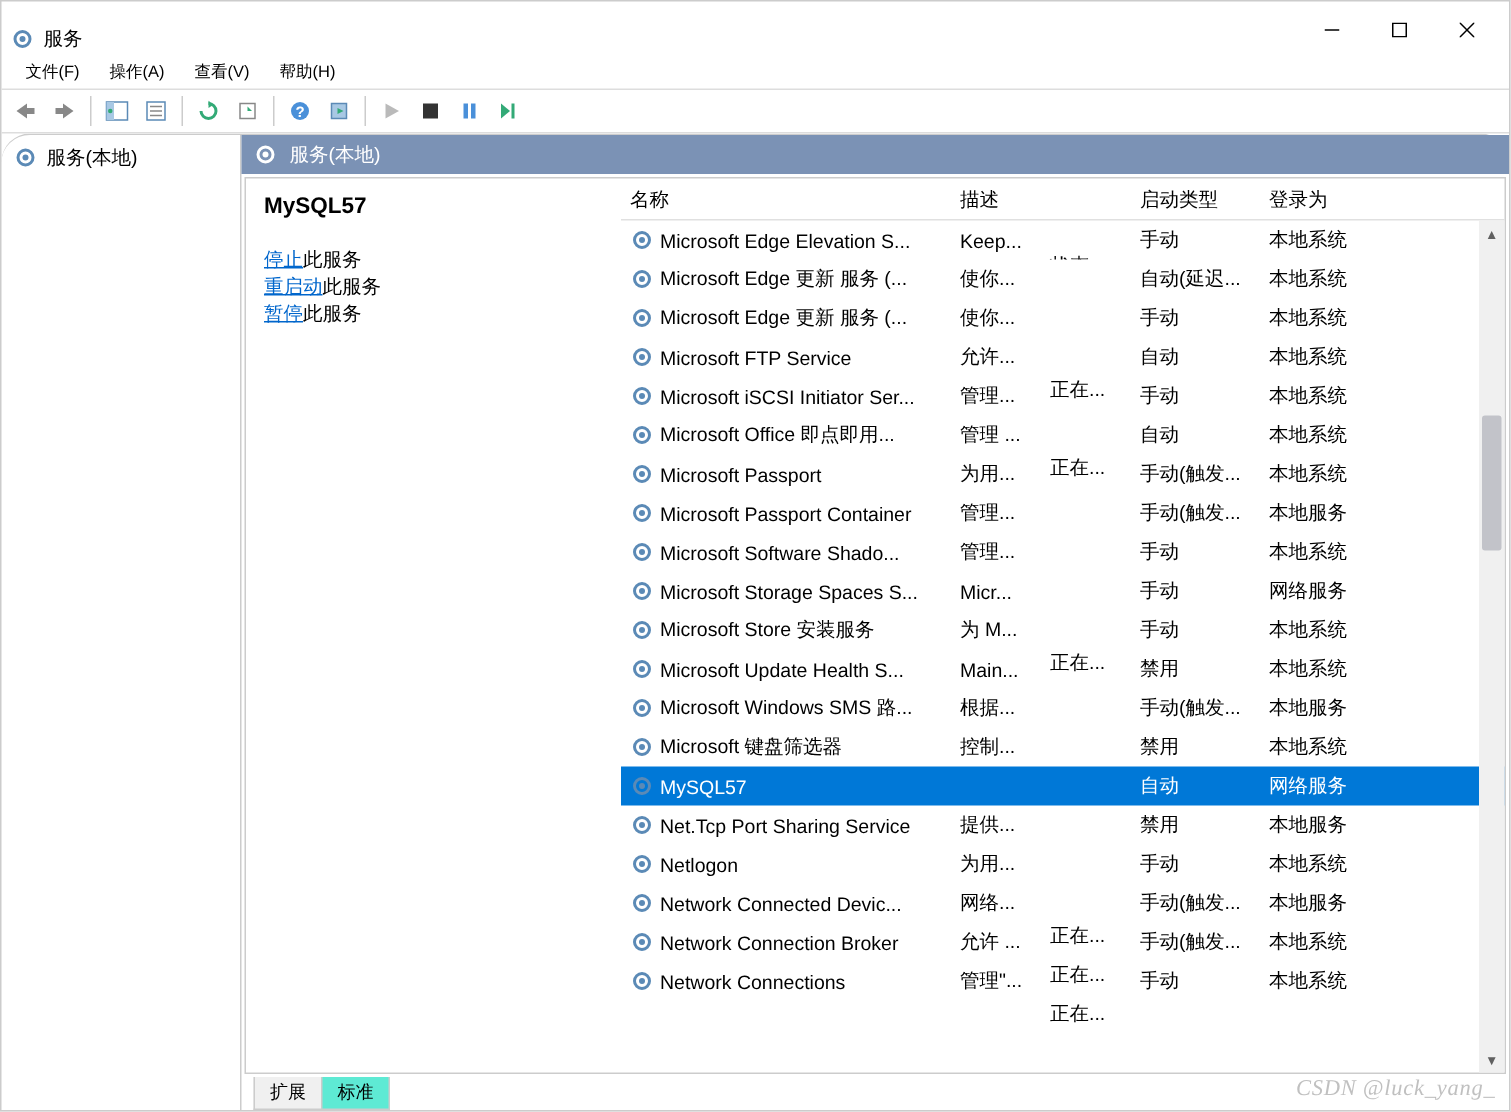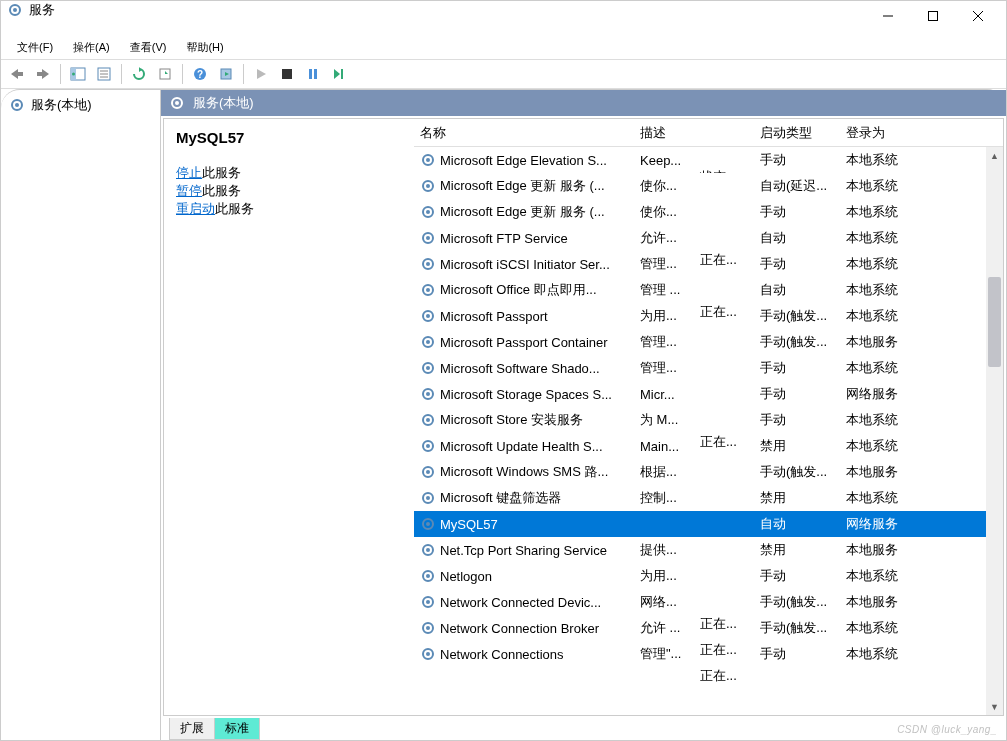--- a/index.html
+++ b/index.html
@@ -1,20 +1,20 @@
 <!DOCTYPE html>
 <html><head>
 <meta charset="utf-8">
 <style>
 * { box-sizing: border-box; font-family: "Microsoft YaHei", "Segoe UI", sans-serif; }
 body { margin: 0; background: #fff; font-size: 13px; color: #000; width: 1007px; height: 741px; overflow: hidden; position: relative; }
 .window { display: flex; flex-direction: column; height: 741px; border: 1px solid #ccc; }
 
 
-.titlebar { height: 34px; display: flex; align-items: flex-start; padding: 0 6px; }
+.titlebar { height: 34px; display: flex; align-items: flex-end; padding: 0 6px; }
 .titlebar .title { display: flex; align-items: center; gap: 6px; font-size: 13px; }
 .titlebar .spacer { flex: 1; }
 .winbtn { width: 45px; height: 30px; display: flex; align-items: center; justify-content: center; color: #333; }
 
 
 .menubar { height: 24px; display: flex; align-items: stretch; padding: 0 6px; gap: 0; }
 .menubar .mitem { padding: 4px 10px; font-size: 11px; display: flex; align-items: center; }
 
 
 .toolbar { height: 30px; border-top: 1px solid #ddd; border-bottom: 1px solid #ddd; display: flex; align-items: center; padding: 0 4px; gap: 2px; }
@@ -45,21 +45,21 @@
 .scrollbar-v .thumb { position: absolute; left: 2px; right: 2px; top: 130px; height: 90px; background: #c2c3c9; border-radius: 2px; }
 .scrollbar-v .arrow { position: absolute; left: 0; right: 0; height: 17px; display:flex; align-items:center; justify-content:center; color:#606060; font-size:9px;}
 .scrollbar-v .up { top: 0; } .scrollbar-v .down { bottom: 0; }
 
 
 .bottomtabs { height: 22px; display: flex; padding-left: 8px; }
 .bottomtabs .tab { border: 1px solid #ccc; border-top: none; padding: 2px 10px; font-size: 12px; margin-right: -1px; background: #fff; }
 .bottomtabs .tab.active { background: #5eead4; font-family: Liberation Mono, monospace; }
 .bottomtabs .tab.inactive { background: #f0f0f0; }
 
-.watermark { position: absolute; right: 10px; bottom: 6px; color: rgba(140,140,140,0.55); font-style: italic; font-size: 10px; font-family: Liberation Sans, sans-serif; pointer-events: none; letter-spacing: .5px;}
+.watermark { position: absolute; right: 10px; bottom: 6px; color: rgba(140,140,140,0.55); font-style: italic; font-size: 15px; font-family: Liberation Serif, serif; pointer-events: none; letter-spacing: .5px;}
 
 .c-name { width: 220px; }
 .c-desc { width: 60px; }
 .c-status { width: 60px; margin-top: 44px; }
 .c-start { width: 86px; }
 .c-logon { width: 90px; }
 
 svg { display: block; }
 </style>
 </head>
@@ -206,22 +206,22 @@
             <circle cx="8" cy="8" r="5" fill="none" stroke="#fff" stroke-width="2"></circle>
             <circle cx="8" cy="8" r="2" fill="#fff"></circle>
           </svg>
         <span>服务(本地)</span>
       </div>
 
       <div class="rpbody">
         <div class="actionpane">
           <div class="svcname">MySQL57</div>
           <div><a>停止</a><span>此服务</span></div>
+          <div><a>重启动</a><span>此服务</span></div>
           <div><a>暂停</a><span>此服务</span></div>
-          <div><a>重启动</a><span>此服务</span></div>
         </div>
 
         <div class="listwrap">
           <div class="listheader">
             <div class="col c-name">名称</div>
             <div class="col c-desc">描述</div>
             <div class="col c-status">状态</div>
             <div class="col c-start">启动类型</div>
             <div class="col c-logon">登录为</div>
           </div>

